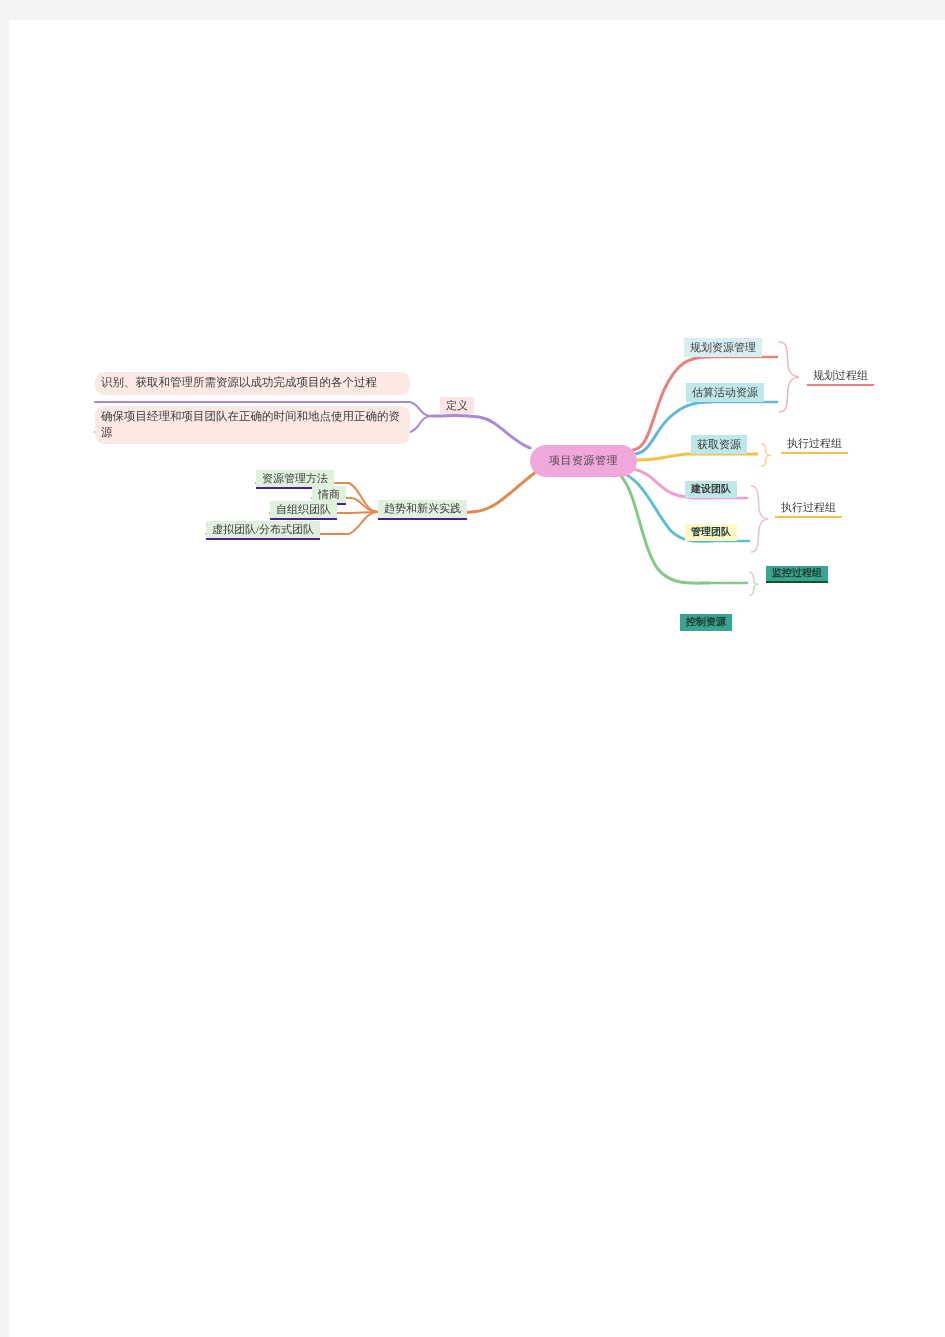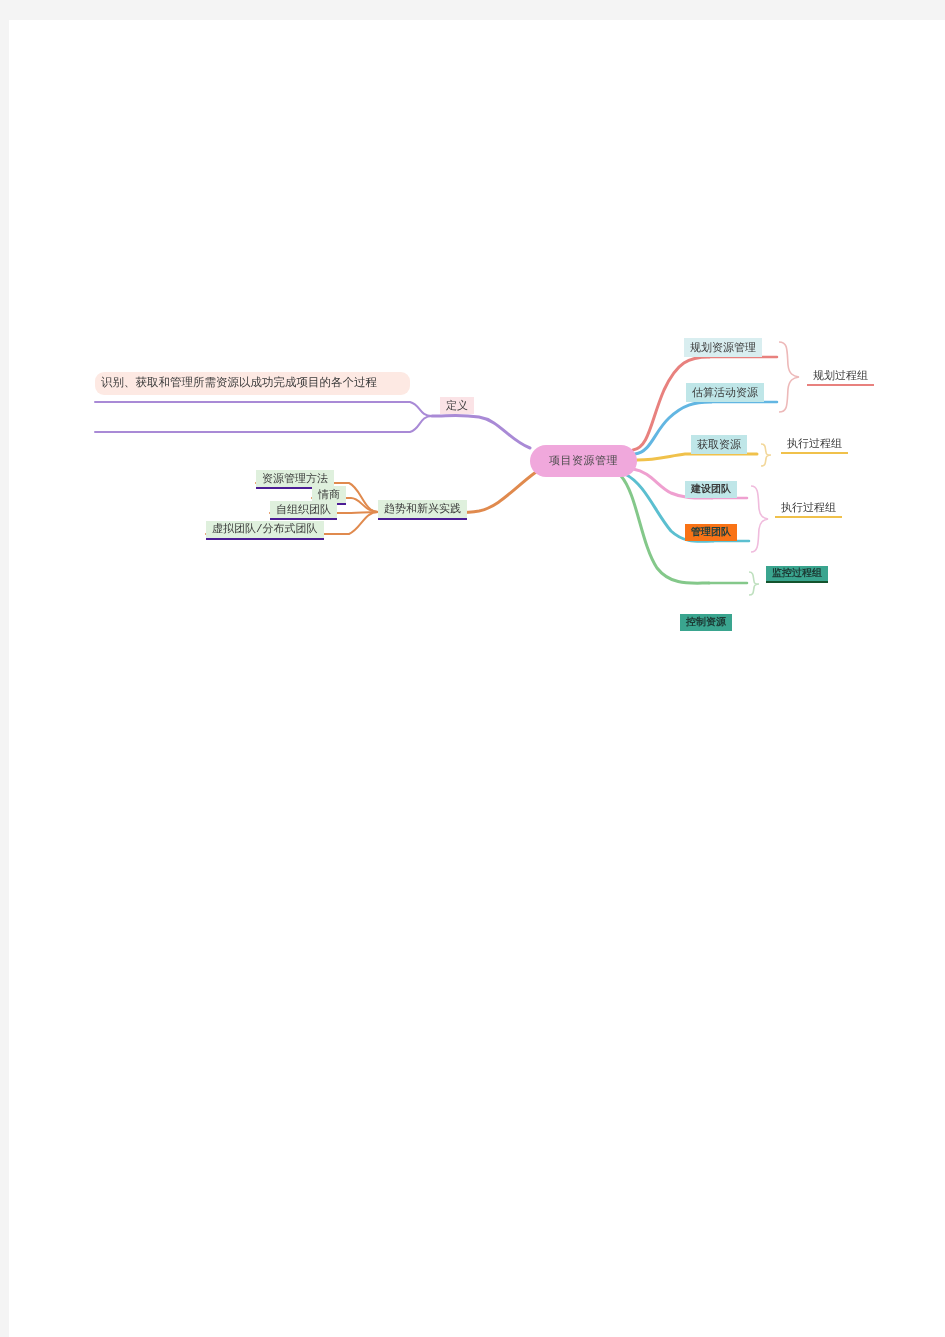--- a/index.html
+++ b/index.html
@@ -63,21 +63,21 @@
     padding: 1px 6px 1px 6px;
     font-size: 12px;
   }
   .ul-red    { border-bottom: 2px solid #e8817e; }
   .ul-yellow { border-bottom: 2px solid #f0c14b; }
   .ul-green  { border-bottom: 2px solid #14532d; }
   .ul-orange { border-bottom: 2px solid #4c1d95; }
 
   .fill-lightcyan { background: #d9eef0; }
   .fill-cyan2     { background: #bfe6e8; }
-  .fill-teal      { background: #f97316; color: #20403f; text-align: right; }
+  .fill-teal      { background: #fef9c3; color: #20403f; text-align: right; }
   .fill-teal2     { background: #3aa58f; color: #1d3c36; }
   .fill-green     { background: #dff0dd; }
   .fill-pinklite  { background: #fbe3e6; }
   .fill-peach     { background: #fde9e3; }
 
   .wrapnode {
     white-space: normal;
     font-size: 11.5px;
     padding: 3px 6px 4px 6px;
     line-height: 1.35;
@@ -144,38 +144,41 @@
     </div>
 
     <div class="node boxnode fill-pinklite small11" style="left:431px; top:377px; height:17px;font-family:Liberation Serif, serif;">
       <span>定义</span>
     </div>
 
     <div class="node wrapnode fill-peach" style="left:86px; top:352px; width:315px;">
       <span>识别、获取和管理所需资源以成功完成项目的各个过程</span>
     </div>
 
+    <div class="node wrapnode fill-peach" style="left:86px; top:386px; width:315px;">
+      <span>确保项目经理和项目团队在正确的时间和地点使用正确的资源</span>
+    </div>
 
     <div class="node boxnode fill-green ul-orange small11" style="left:369px; top:480px; height:20px;">
       <span>趋势和新兴实践</span>
     </div>
 
     <div class="node boxnode fill-green ul-orange small11" style="left:247px; top:450px; height:19px;">
       <span>资源管理方法</span>
     </div>
 
     <div class="node boxnode fill-green ul-orange small11" style="left:303px; top:466px; height:19px;">
       <span>情商</span>
     </div>
 
     <div class="node boxnode fill-green ul-orange small11" style="left:261px; top:481px; height:19px;">
       <span>自组织团队</span>
     </div>
 
-    <div class="node boxnode fill-green ul-orange small11" style="left:197px; top:501px; height:19px;font-family:Liberation Mono, monospace;">
+    <div class="node boxnode fill-green ul-orange small11" style="left:197px; top:501px; height:19px;">
       <span>虚拟团队/分布式团队</span>
     </div>
 
     <div class="node boxnode fill-lightcyan small11" style="left:675px; top:318px; height:19px;">
       <span>规划资源管理</span>
     </div>
 
     <div class="node boxnode fill-cyan2 small11" style="left:677px; top:363px; height:19px;">
       <span>估算活动资源</span>
     </div>

